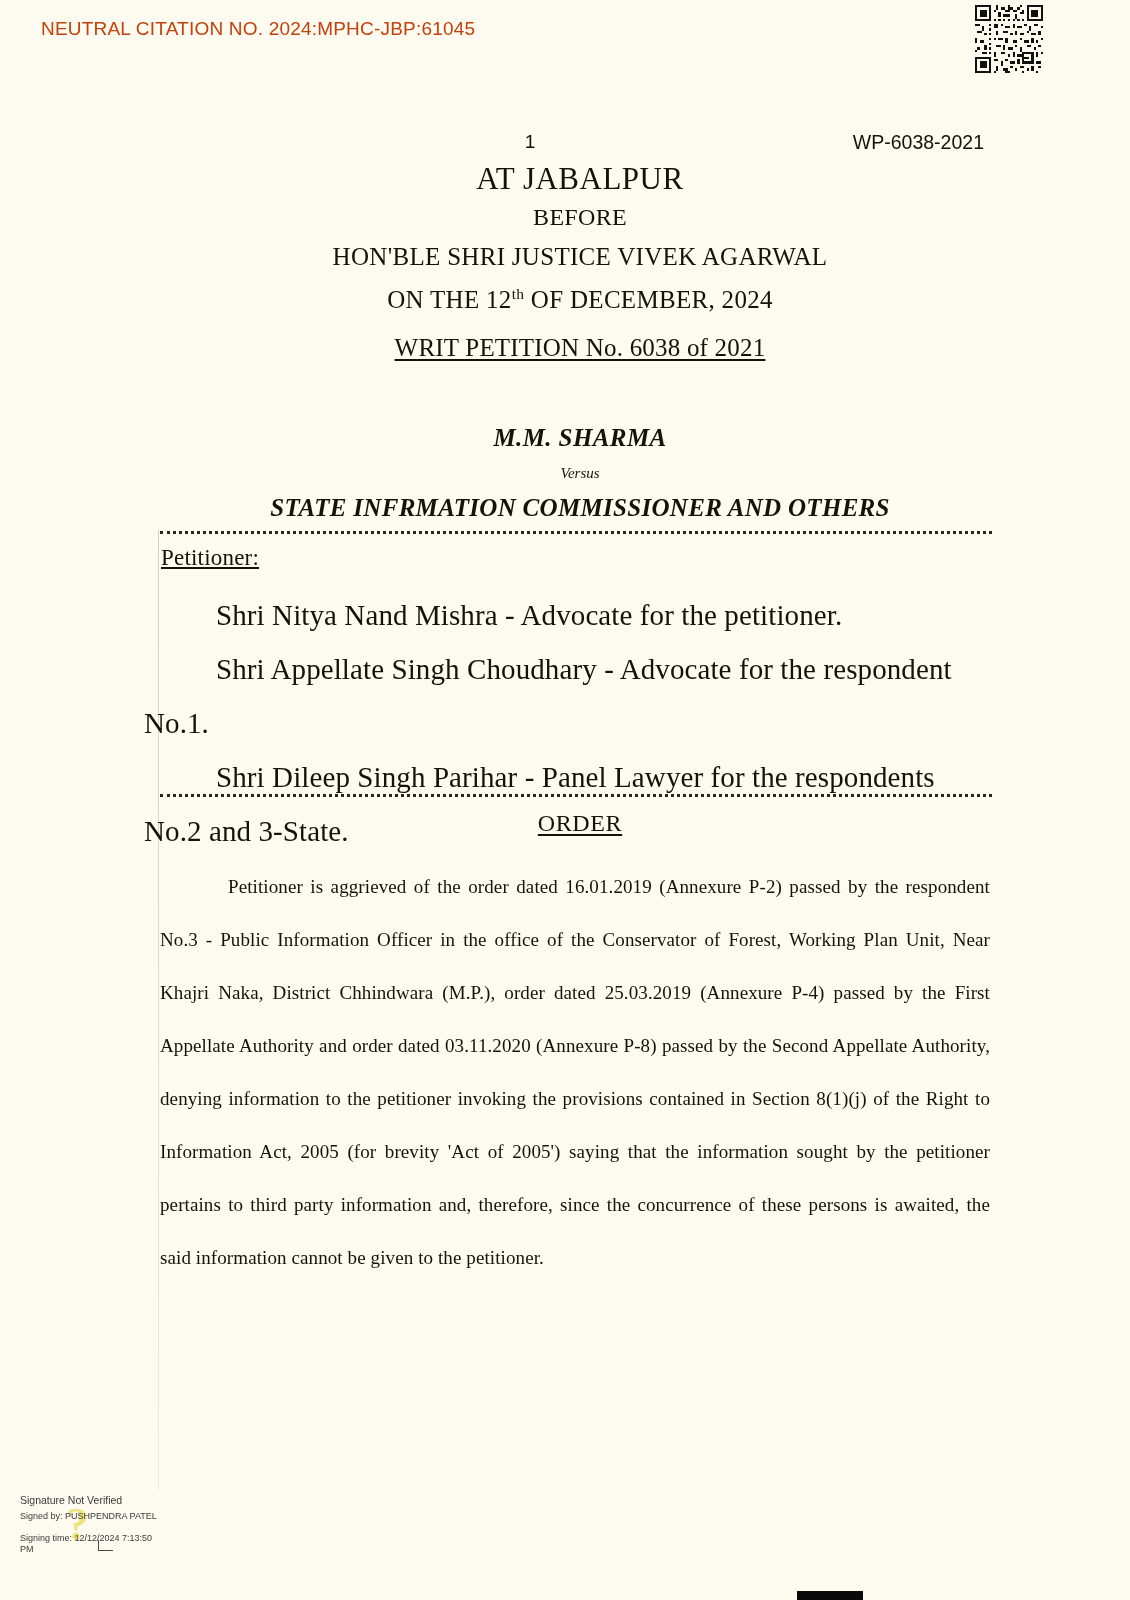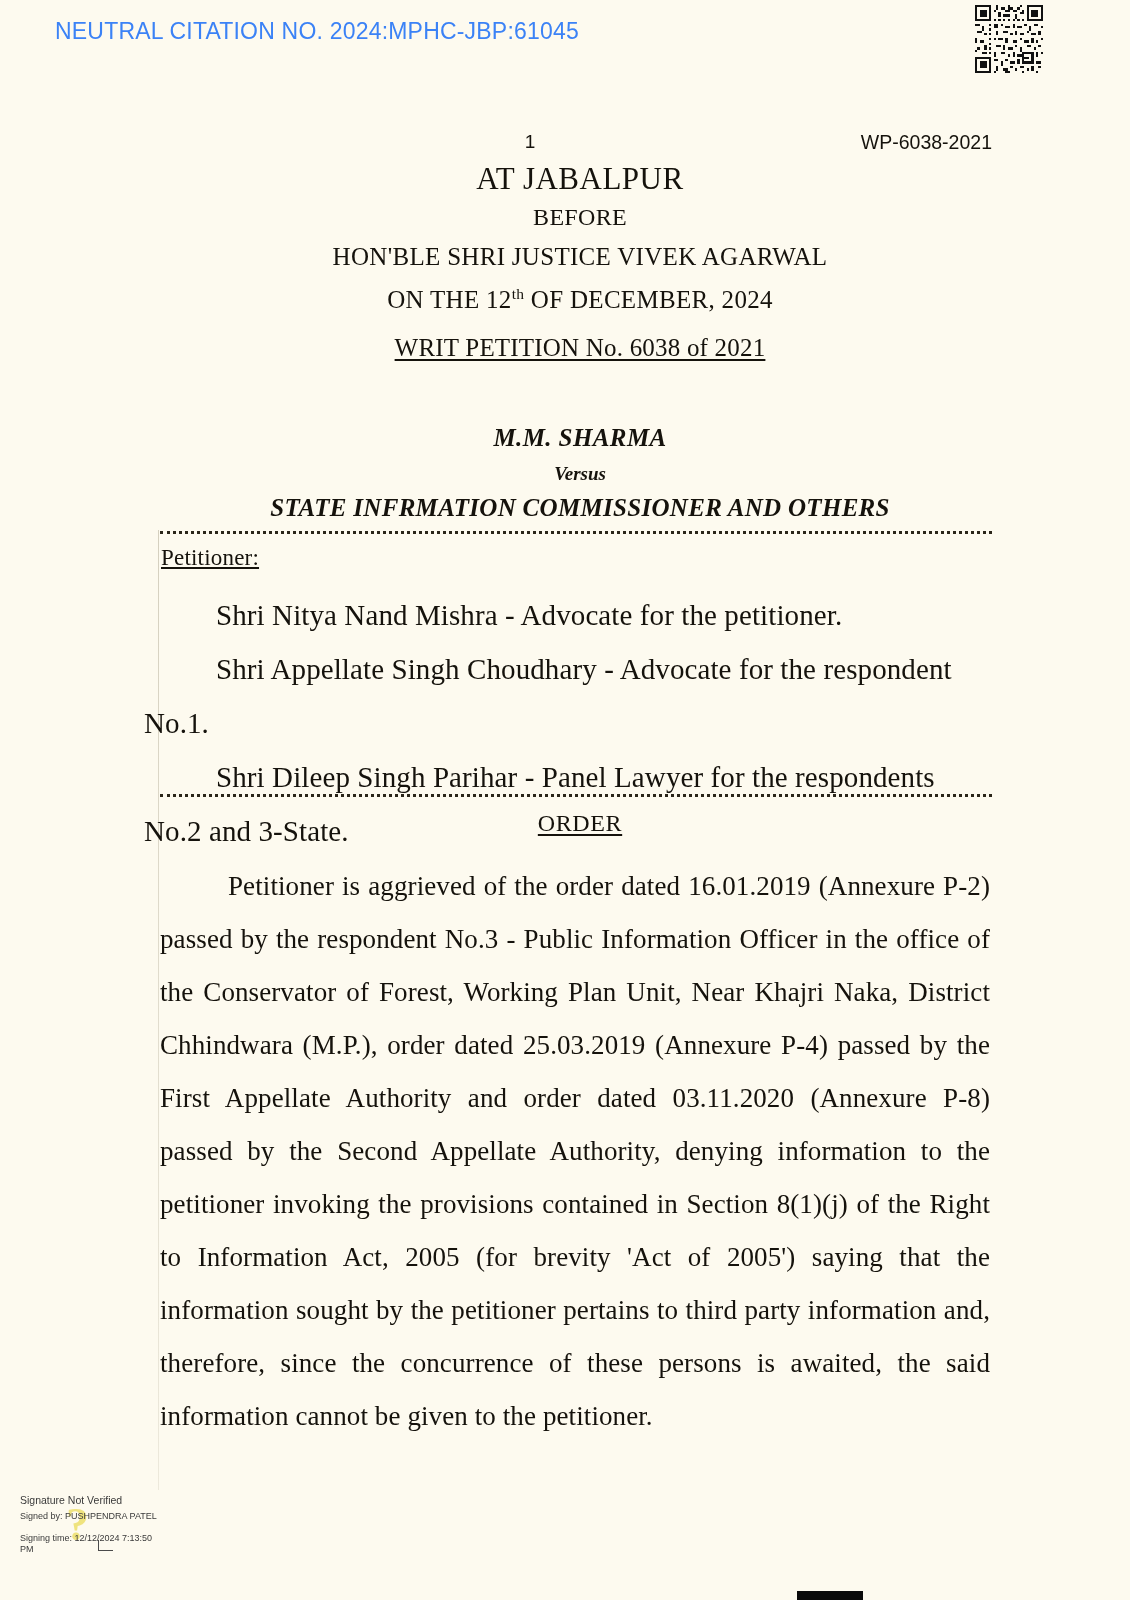--- a/index.html
+++ b/index.html
@@ -12,26 +12,26 @@
     background: #fdfaef;
     font-family: "Liberation Serif", serif;
     color: #15120c;
     position: relative;
     overflow: hidden;
   }
 
   
   .neutral-citation {
     position: absolute;
-    left: 55px;
+    left: 41px;
     top: 18px;
     font-family: "Liberation Sans", sans-serif;
-    font-size: 23px;
+    font-size: 19px;
     letter-spacing: 0.2px;
-    color: #3b82f6;
+    color: #c2410c;
     white-space: nowrap;
   }
 
   .qr-code {
     position: absolute;
     left: 975px;
     top: 5px;
     width: 68px;
     height: 68px;
   }
@@ -66,21 +66,21 @@
     position: absolute;
     left: 0;
     top: 0;
     width: 740px;
     text-align: center;
     font-family: "Liberation Sans", sans-serif;
     font-size: 19px;
   }
   .case-no {
     position: absolute;
-    right: 8px;
+    right: 16px;
     top: 0;
     font-family: "Liberation Sans", sans-serif;
     font-size: 19.5px;
     white-space: nowrap;
   }
 
   
   .court-block {
     position: absolute;
     left: 160px;
@@ -138,23 +138,23 @@
     text-align: center;
     font-style: italic;
     font-weight: bold;
   }
   .petitioner-name {
     font-size: 25px;
     line-height: 36px;
     letter-spacing: 0.4px;
   }
   .versus {
-    font-size: 19px;
+    font-size: 15px;
     line-height: 35px;
-    font-weight: bold;
+    font-weight: normal;
     font-style: italic;
   }
   .respondent-name {
     font-size: 25px;
     line-height: 34px;
     letter-spacing: 0.3px;
   }
 
   
   .dot-rule {
@@ -202,21 +202,21 @@
     text-underline-offset: 3px;
     letter-spacing: 0.6px;
   }
 
   
   .body-para {
     position: absolute;
     left: 160px;
     top: 860px;
     width: 830px;
-    font-size: 27px;
+    font-size: 19px;
     line-height: 53px;
     text-align: justify;
     text-indent: 68px;
     letter-spacing: 0.1px;
   }
 
   
   .sig-block {
     position: absolute;
     left: 20px;

